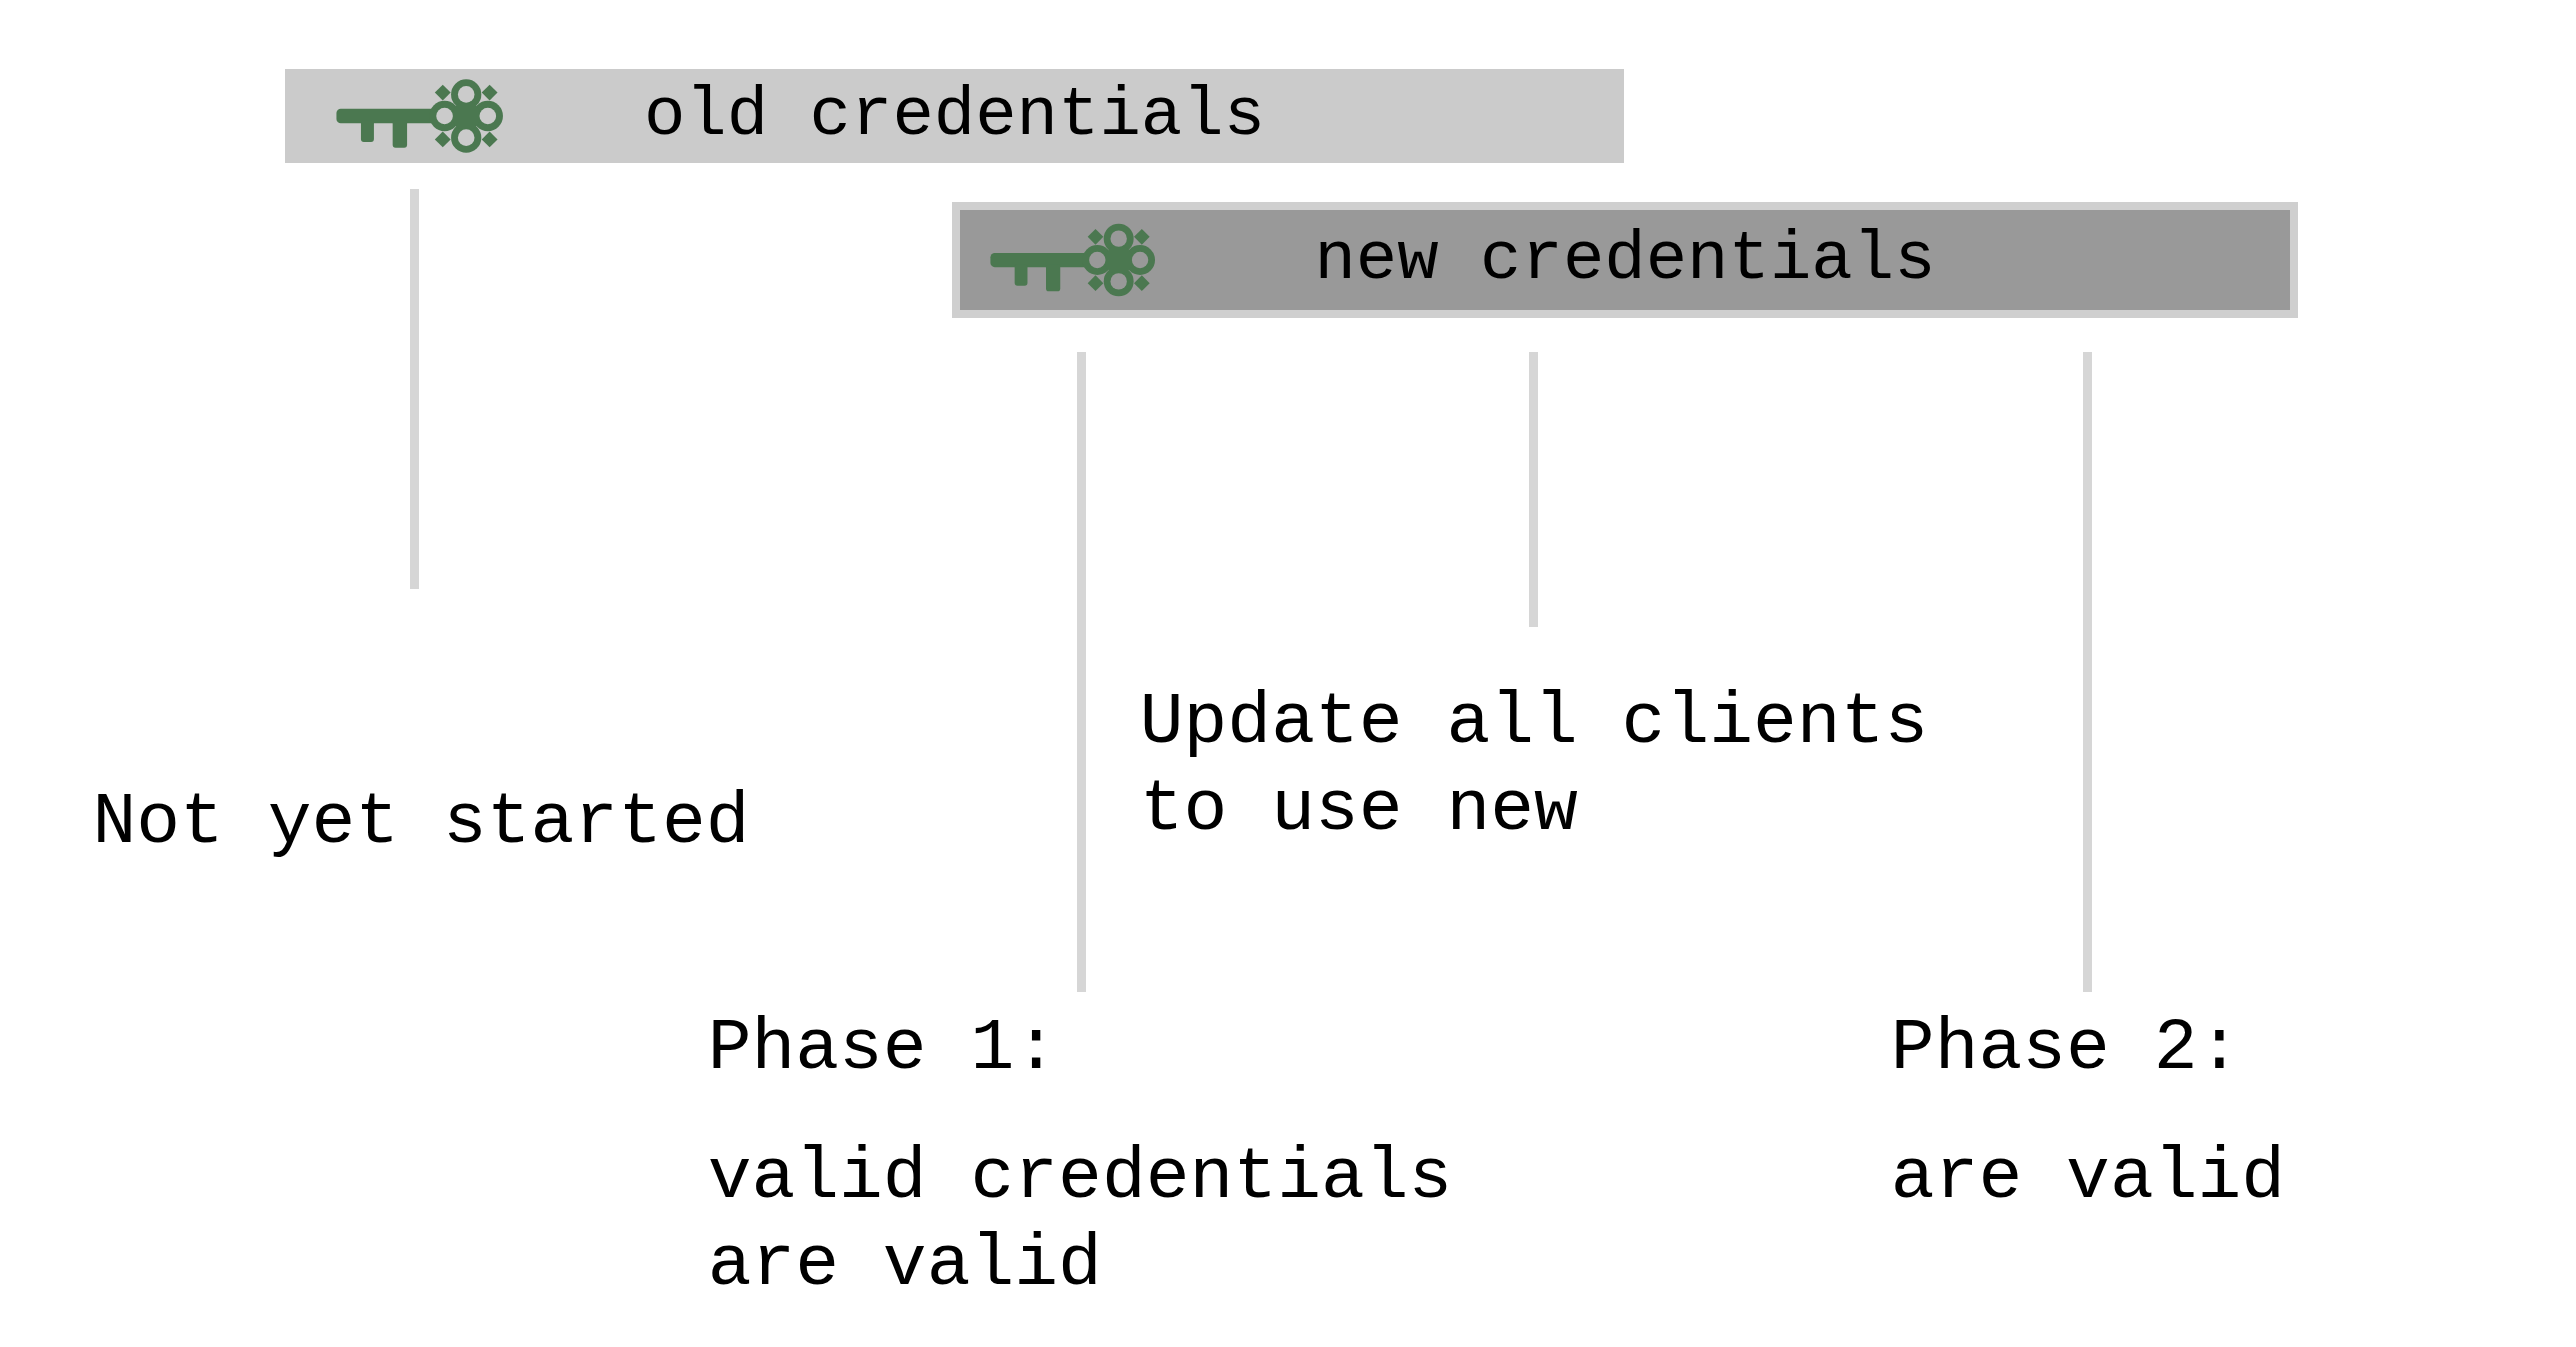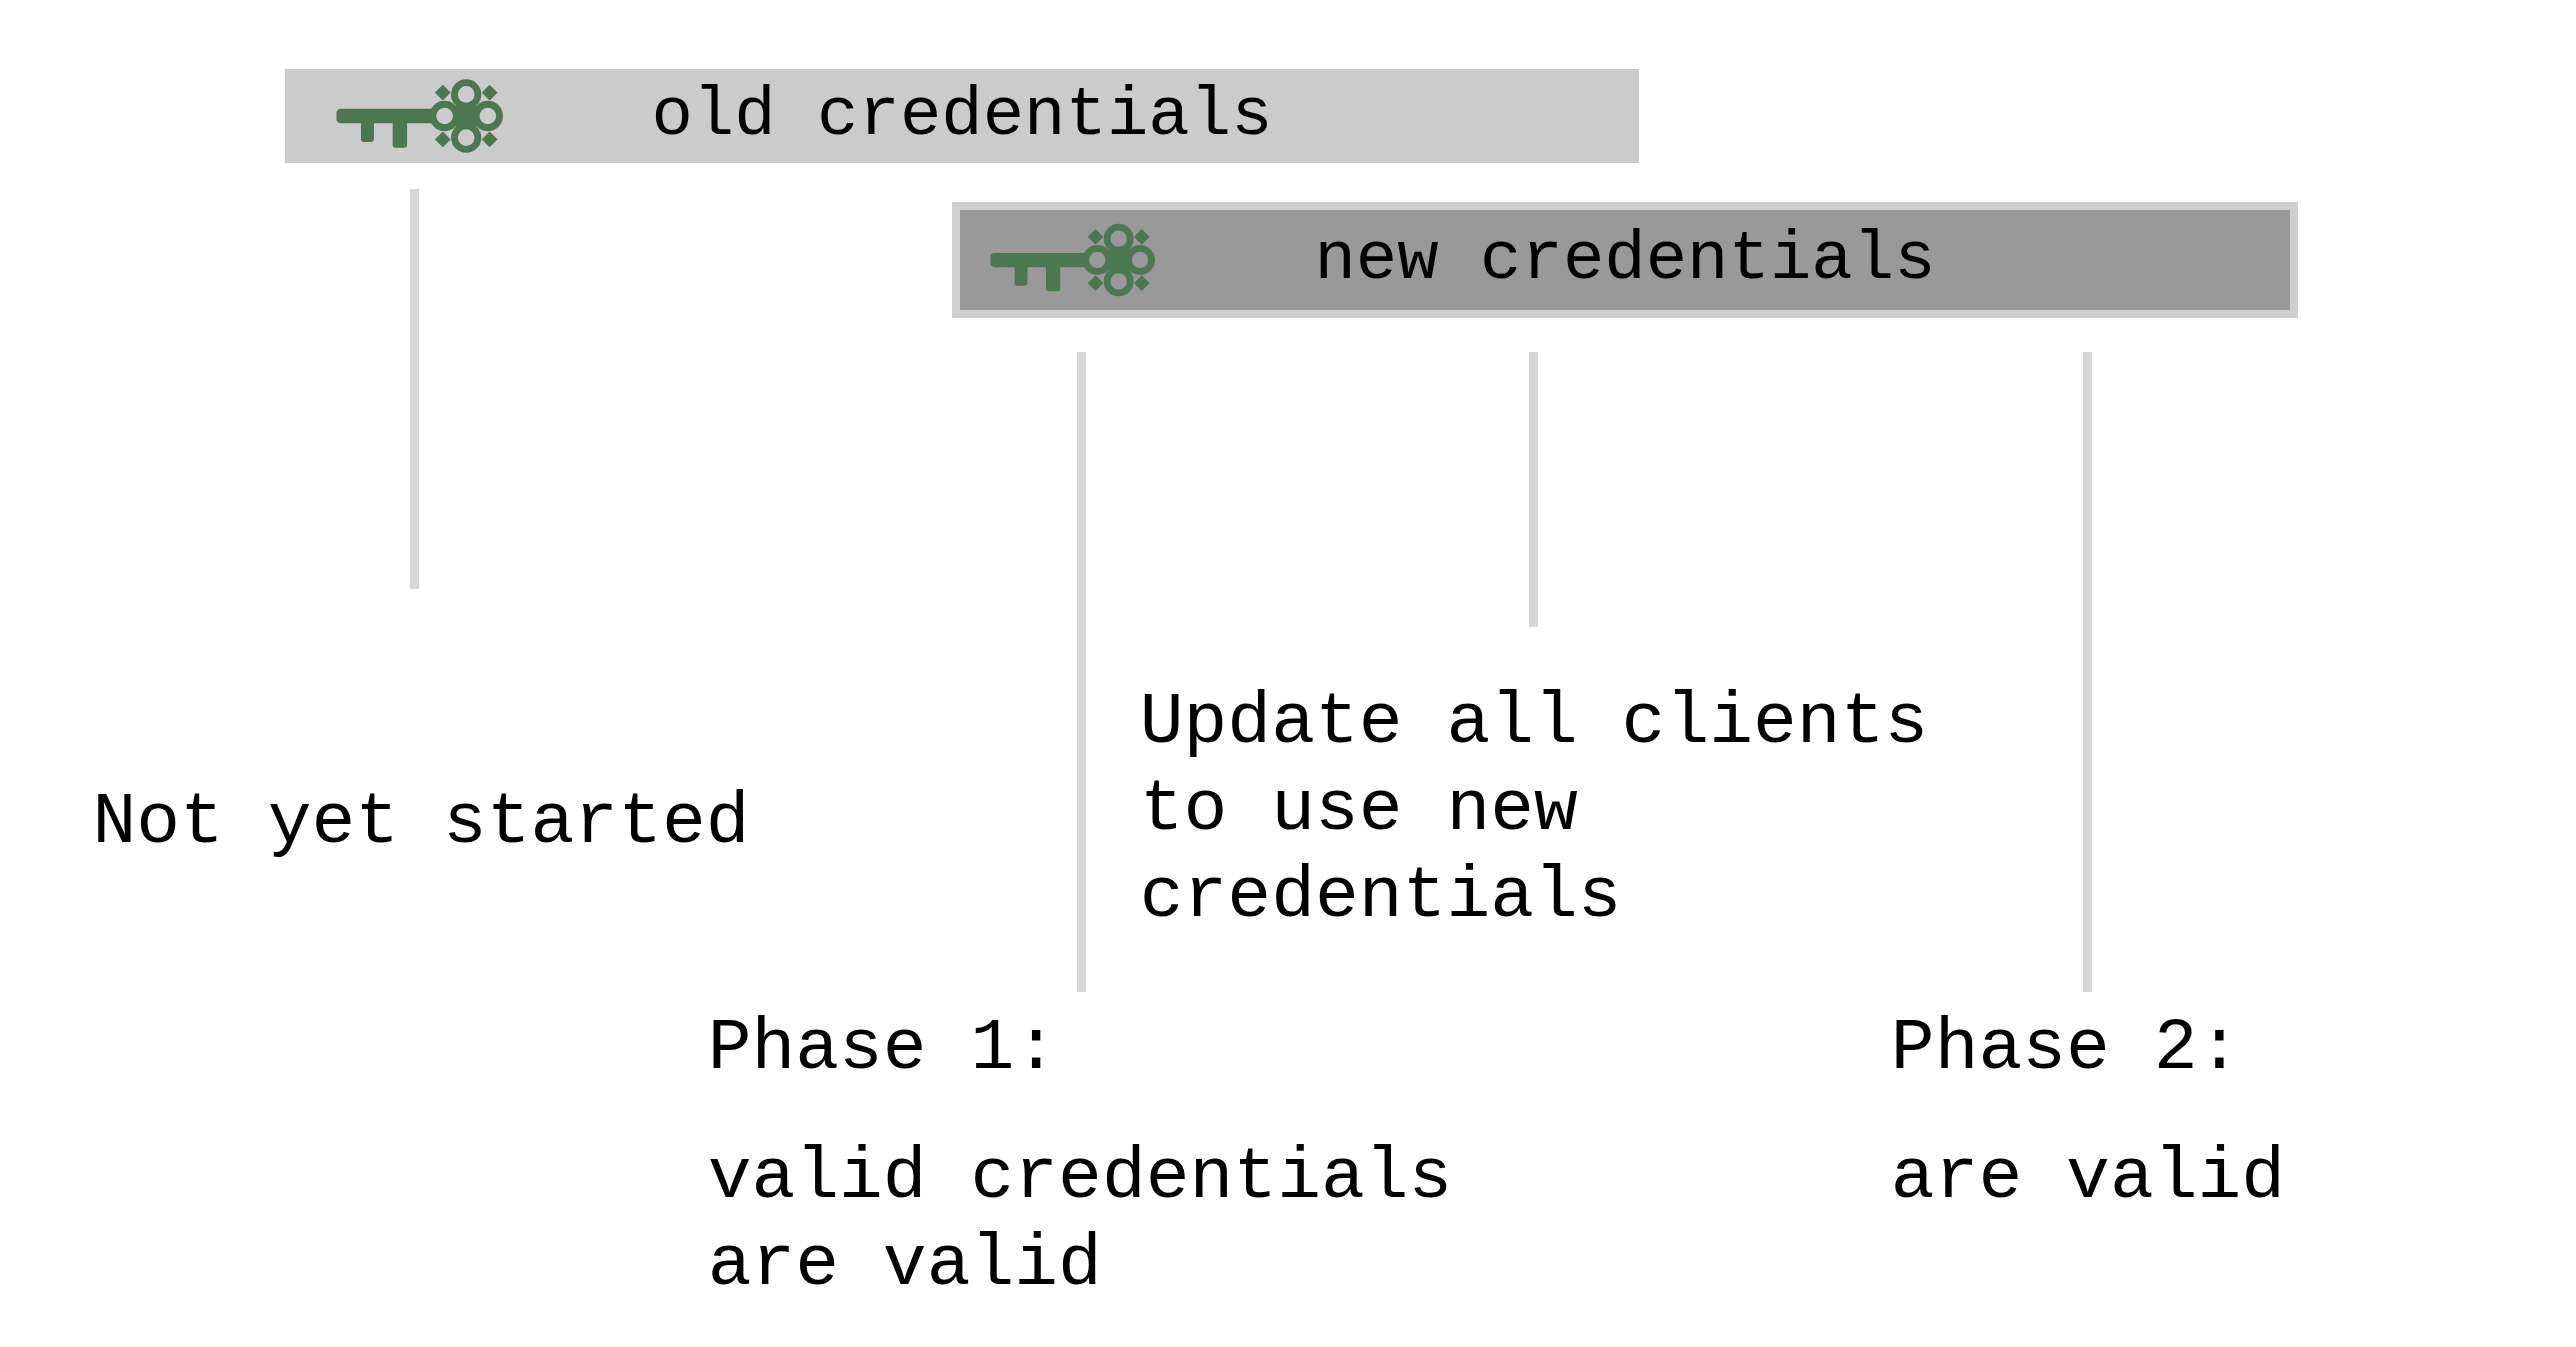--- a/index.html
+++ b/index.html
@@ -4,21 +4,21 @@
 <style>
   html,body{margin:0;padding:0;background:#fff;}
   .canvas{
     position:relative;
     width:2576px;height:1348px;
     background:var(--background,#ffffff);
     color:var(--text,#000000);
     font-family:"Liberation Mono","DejaVu Sans Mono",monospace;
     overflow:hidden;
   }
-  .bar{position:absolute;padding-left:15px;}
+  .bar{position:absolute;}
   .bar-old{
     left:285px;top:69px;width:1339px;height:94px;
     background:var(--bar-old-fill,#cbcbcb);
   }
   .bar-new{
     left:952px;top:202px;width:1346px;height:116px;
     box-sizing:border-box;
     background:var(--bar-new-fill,#999999);
     border:8.7px solid var(--bar-new-border,#cfcfcf);
   }
@@ -117,21 +117,20 @@
   <div class="vline vline-update"></div>
   <div class="vline vline-phase2"></div>
 
   <div class="note note-start">
     <div>Not yet started</div>
   </div>
 
   <div class="note note-update">
     <div>Update all clients</div>
     <div>to use new</div>
-    <div>credentials</div>
   </div>
 
   <div class="note note-phase1">
     <div>Phase 1:</div>
     <div class="para-gap"></div>
     <div>valid credentials</div>
     <div>are valid</div>
   </div>
 
   <div class="note note-phase2">

